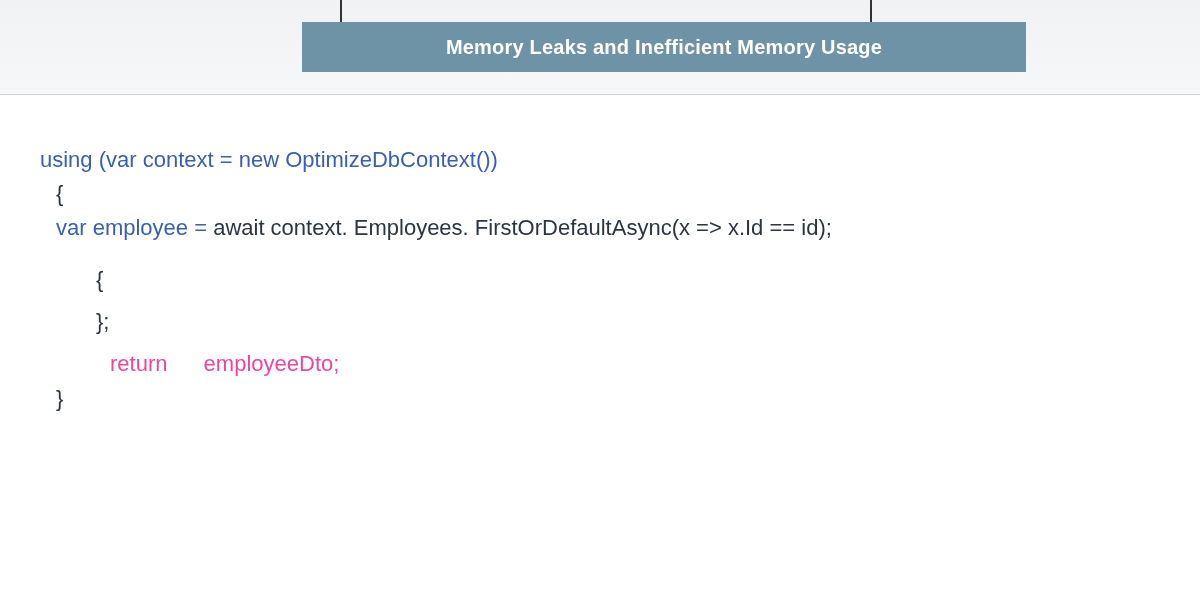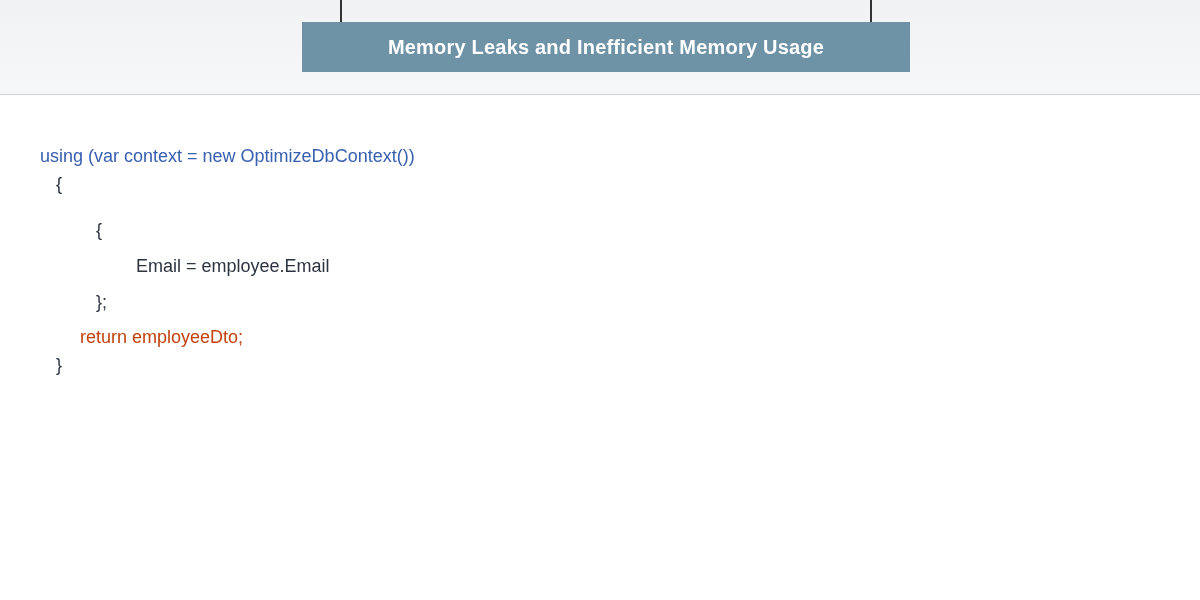--- a/index.html
+++ b/index.html
@@ -30,68 +30,69 @@
     .tick-left {
       left: 340px;
     }
     .tick-right {
       left: 870px;
     }
     .title-box {
       position: absolute;
       left: 302px;
       top: 22px;
-      width: 608px;
+      width: 724px;
       height: 50px;
       background: #6e92a6;
       color: #ffffff;
       font-size: 20px;
       font-weight: 600;
       display: flex;
       align-items: center;
       justify-content: center;
       letter-spacing: 0.2px;
     }
     .code-region {
       padding: 48px 40px 0 40px;
       font-family: -apple-system, BlinkMacSystemFont, "Segoe UI", Helvetica, Arial, sans-serif;
-      font-size: 18px;
+      font-size: 22px;
       line-height: 1.55;
       color: #2c3440;
     }
     .code-line {
       white-space: pre;
     }
     .kw-blue {
       color: #3860b0;
     }
     .txt-dark {
       color: #2c3440;
     }
     .kw-return {
-      color: #c2410c;
+      color: #ec4899;
+      margin-left: 30px;
     }
     .indent1 { padding-left: 16px; }
     .indent2 { padding-left: 56px; }
     .indent3 { padding-left: 96px; }
     .indentr { padding-left: 40px; }
     .gap-top { margin-top: 18px; }
     .gap-small { margin-top: 8px; }
   </style>
 </head>
 <body>
 
 <div class="header-region">
   <div class="tick-left"></div>
   <div class="tick-right"></div>
   <div class="title-box">Memory Leaks and Inefficient Memory Usage</div>
 </div>
 
 <div class="code-region">
   <div class="code-line kw-blue">using (var context = new OptimizeDbContext())</div>
   <div class="code-line txt-dark indent1">{</div>
+  <div class="code-line indent1"><span class="kw-blue">var employee = </span><span class="txt-dark">await context. Employees. FirstOrDefaultAsync(x =&gt; x.Id == id);</span></div>
 
   <div class="code-line txt-dark indent2 gap-top">{</div>
-  <div class="code-line txt-dark indent3 gap-small">Email = employee.Email</div>
   <div class="code-line txt-dark indent2 gap-small">};</div>
   <div class="code-line indentr gap-small"><span class="kw-return">return</span><span class="kw-return"> employeeDto;</span></div>
   <div class="code-line txt-dark indent1">}</div>
 </div>
 
 </body></html>

